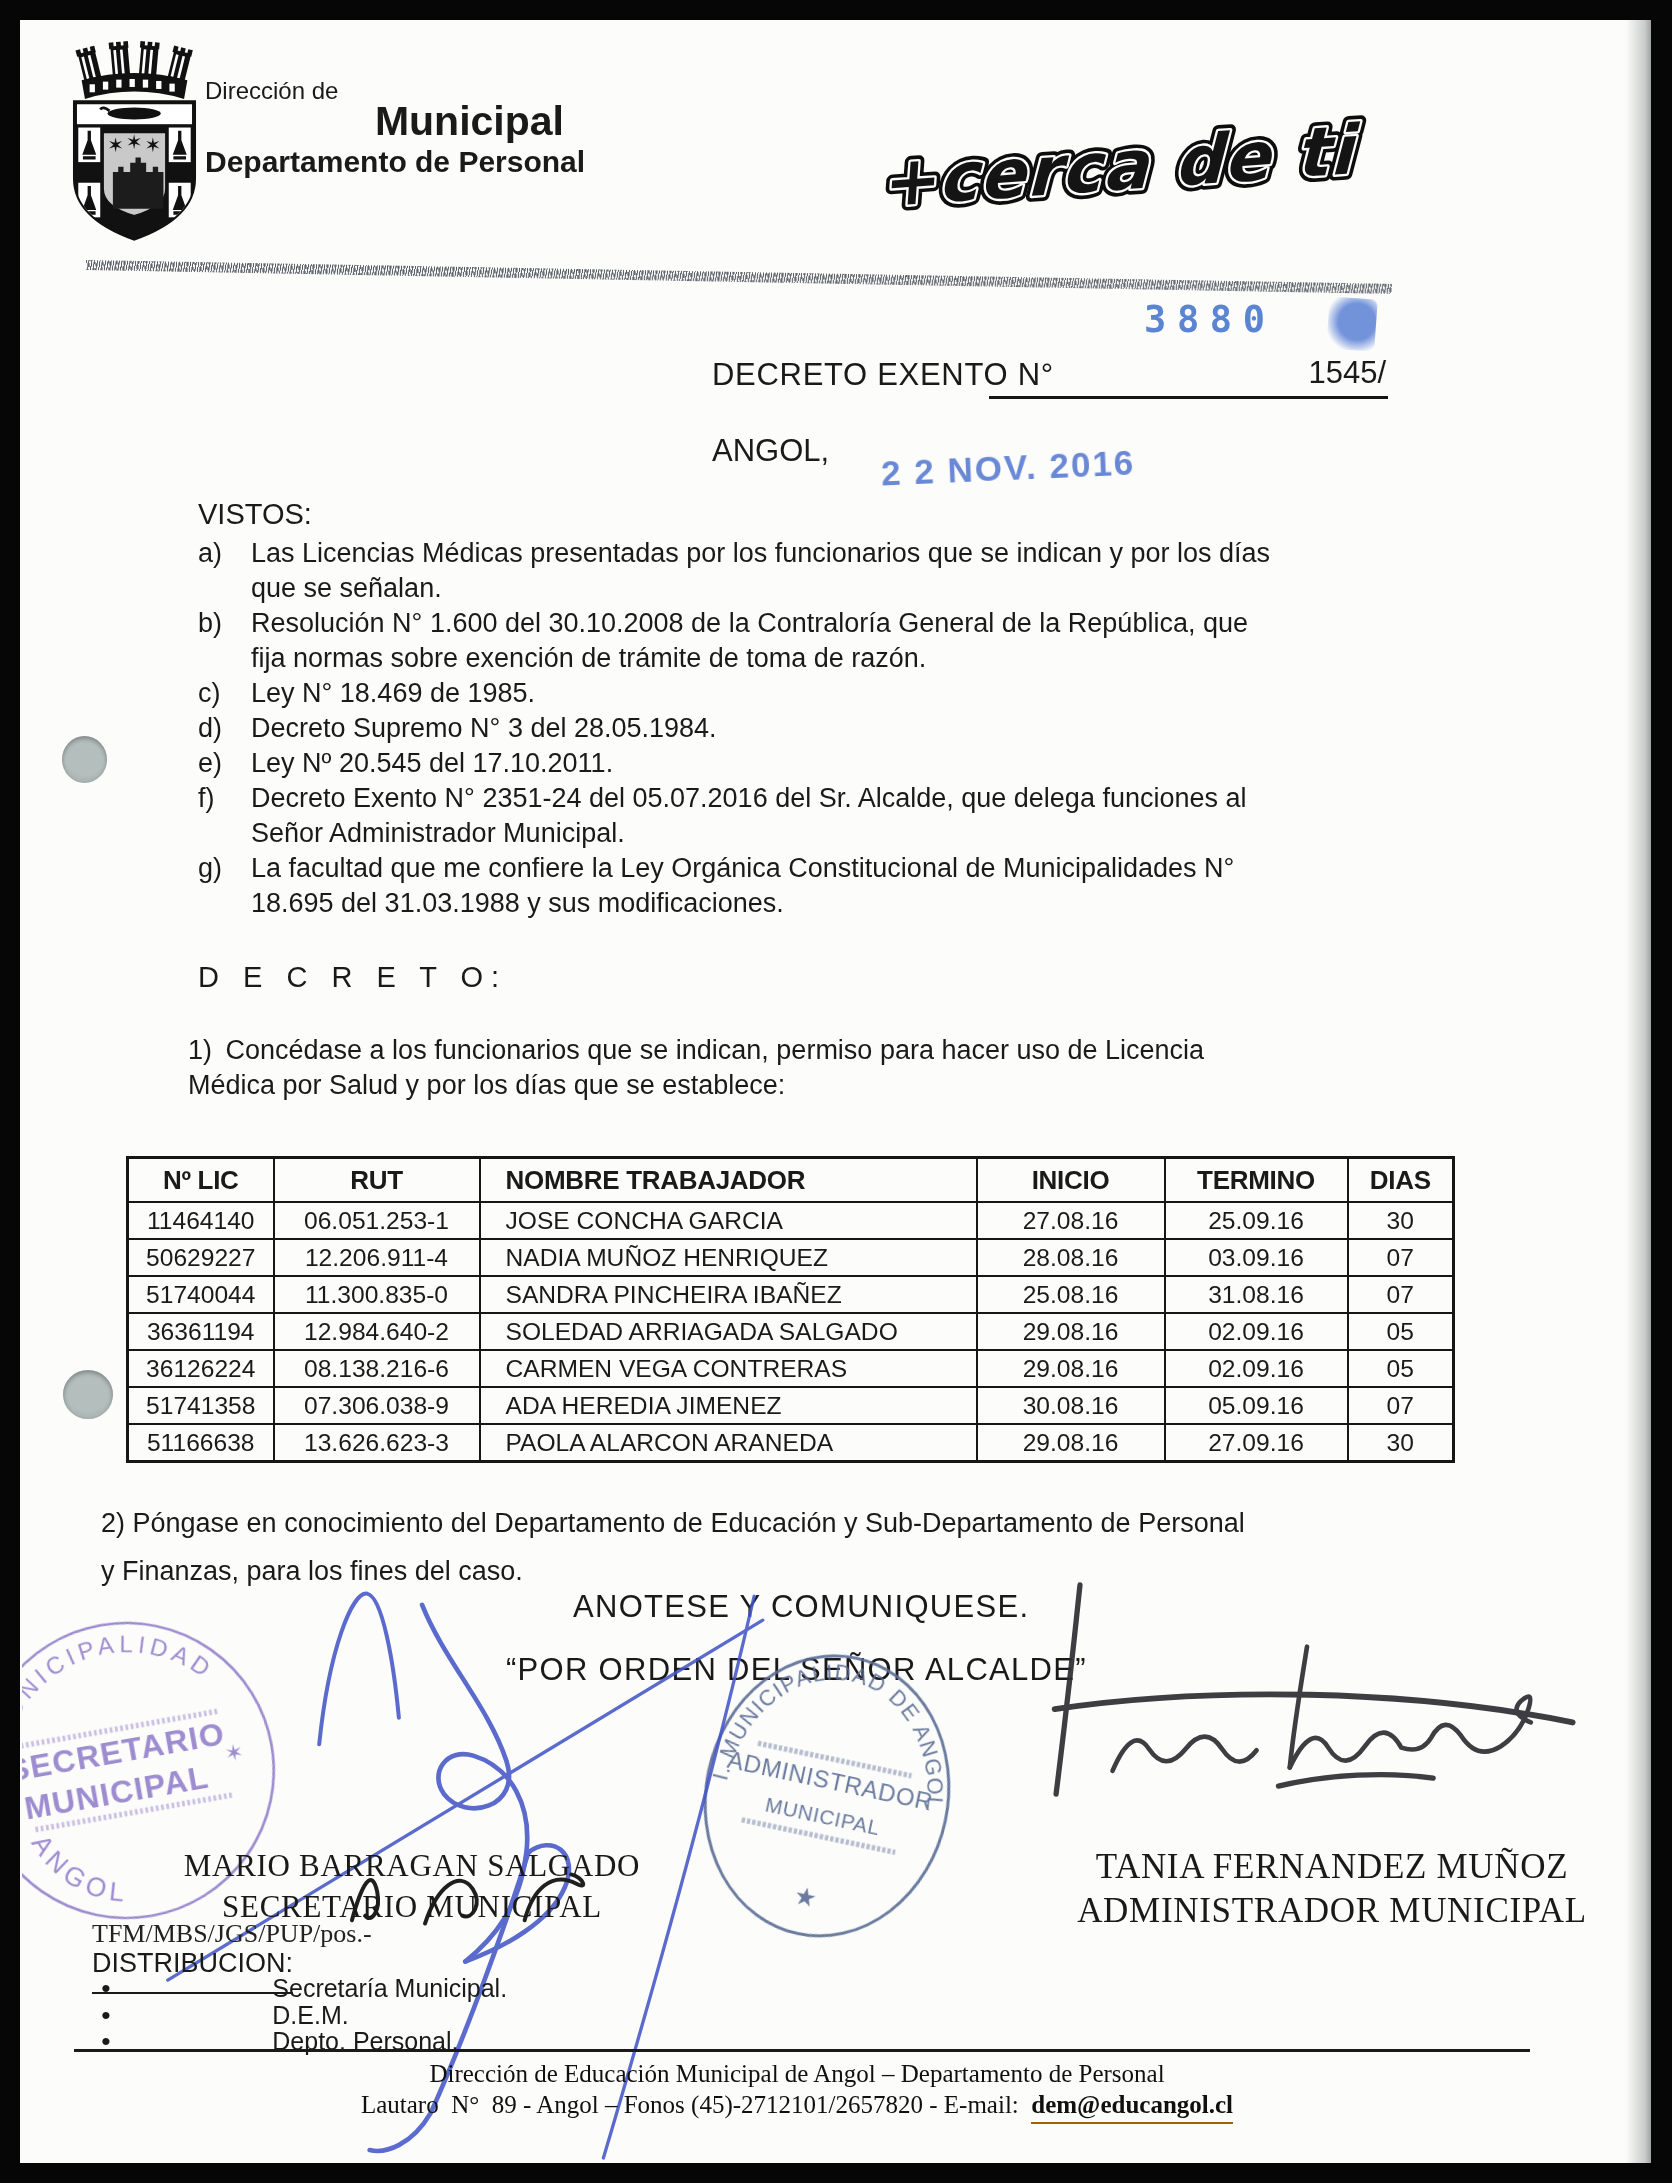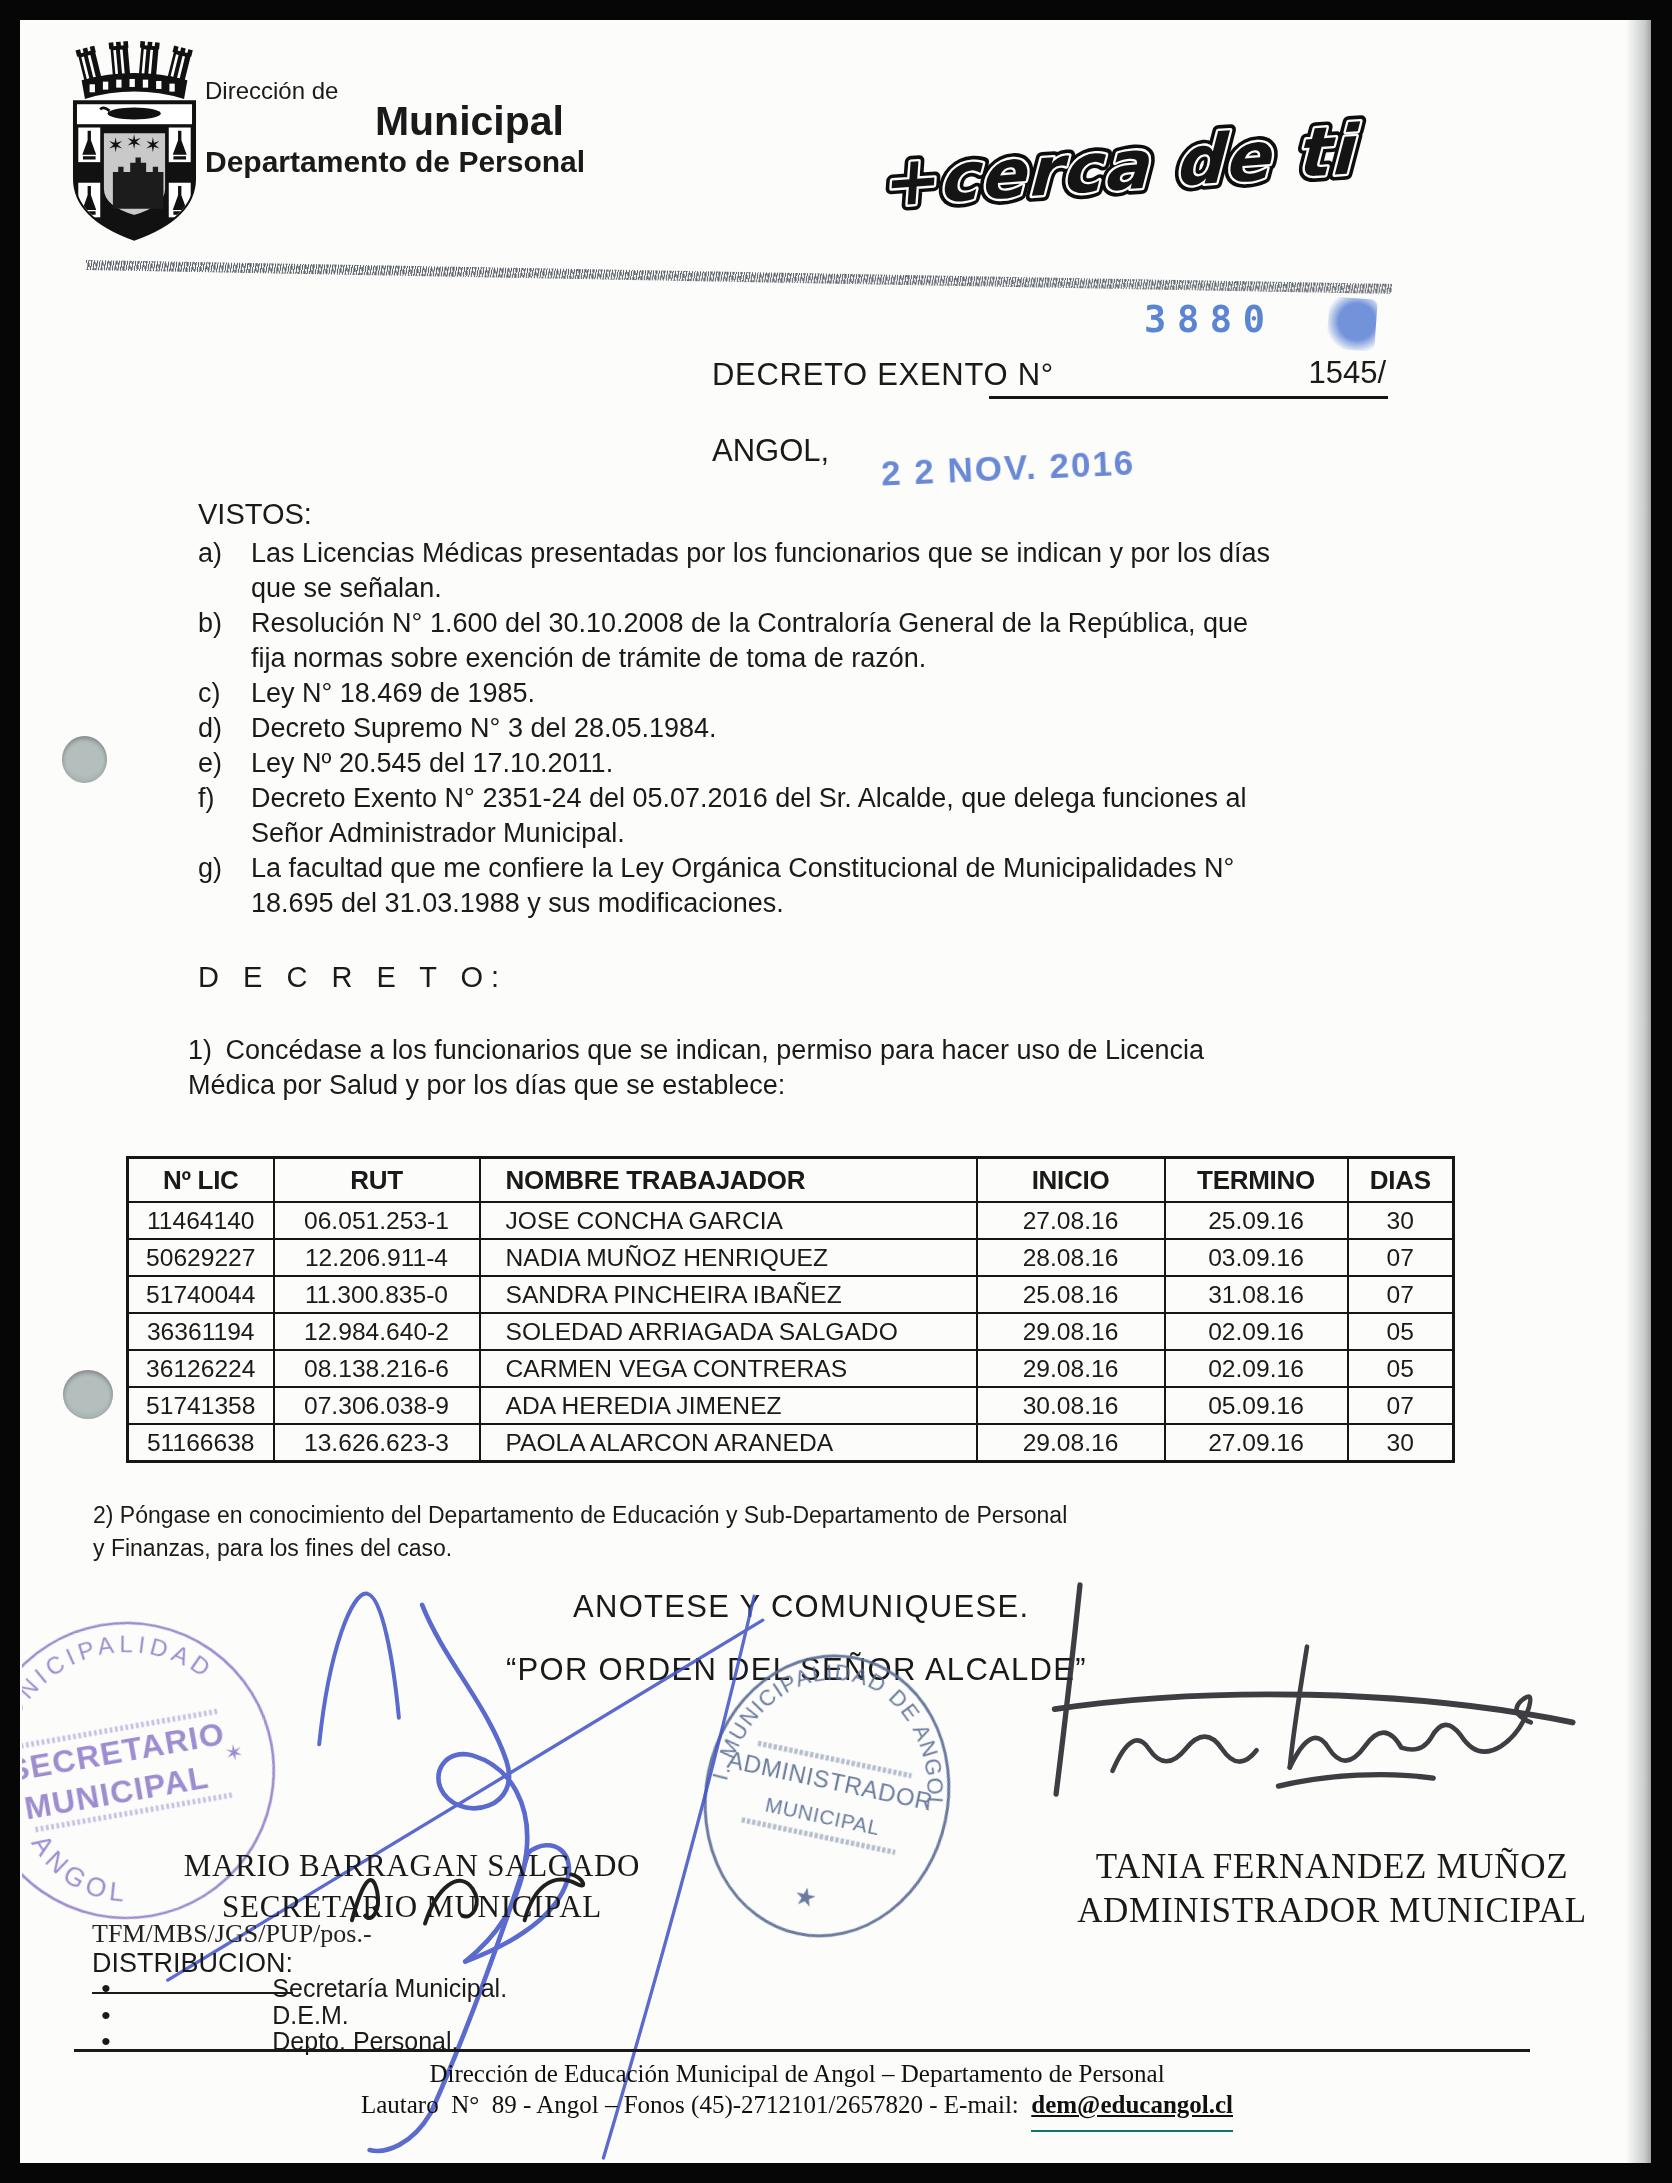--- a/index.html
+++ b/index.html
@@ -33,21 +33,21 @@
   .date-stamp{left:881px;top:448px;font-size:35px;font-weight:bold;letter-spacing:2px;color:#5d7fd2;
               transform:rotate(-2.5deg);filter:blur(0.3px);opacity:.92;}
   
   .vistos-h{left:198px;top:498px;font-size:29px;}
   .vlist{left:198px;top:536px;width:1266px;}
   .vitem{display:flex;font-size:27px;line-height:35px;}
   .vitem .mk{width:53px;flex:none;}
   .vitem .tx{flex:1;white-space:pre-line;}
   .decreto-h{left:198px;top:961px;font-size:29px;letter-spacing:8px;}
   .p1{left:188px;top:1033px;width:1272px;font-size:27px;line-height:35px;white-space:pre-line;}
-  .p2{left:93px;top:1499px;width:1355px;font-size:23px;line-height:33px;white-space:pre-line;}
+  .p2{left:101px;top:1499px;width:1355px;font-size:27px;line-height:48px;white-space:pre-line;}
   
   table.lic{left:126px;top:1156px;width:1326px;border-collapse:collapse;table-layout:fixed;
             border:3.3px solid #161616;}
   table.lic th,table.lic td{border:2px solid #161616;overflow:hidden;}
   table.lic th{height:40px;font-size:26px;font-weight:bold;letter-spacing:-0.3px;}
   table.lic td{height:33px;font-size:24.6px;text-align:center;}
   table.lic th.cname,table.lic td.cname{text-align:left;padding-left:25px;}
   
   .anotese{left:573px;top:1589px;font-size:31px;letter-spacing:1.3px;}
   .por-orden{left:506px;top:1652px;font-size:31px;letter-spacing:1.3px;}
@@ -60,21 +60,21 @@
   
   .tfm{left:92px;top:1919px;font-size:26px;color:#222;}
   .dist-h{left:92px;top:1948px;font-size:27px;}
   .dist-h span{border-bottom:2.7px solid #1a1a1a;padding-bottom:14px;}
   .dist-row{display:flex;font-size:25px;line-height:26.6px;}
   .dist-row .b{width:171px;flex:none;padding-left:9.3px;font-size:26.6px;}
   .dlist{left:92px;top:1975px;width:598px;display:flex;flex-direction:column;gap:0px;}
   .dist-row{height:26.6px;}
   .bottom-rule{left:74px;top:2049px;width:1456px;height:2.7px;background:#1a1a1a;}
   .footer{left:219px;top:2058px;width:1156px;text-align:center;font-size:25px;line-height:31px;color:#101010;}
-  .footer .email{font-weight:bold;border-bottom:2px solid #0f766e;padding-bottom:12px;text-decoration:underline;}
+  .footer .email{font-weight:bold;border-bottom:2px solid #a16207;padding-bottom:4px;}
   
   .hole{border-radius:50%;background:radial-gradient(circle at 50% 42%,#b4bebd 0 55%,#9aa6a5 92%);
         box-shadow:inset 0 2.7px 4px rgba(0,0,0,.28);}
   .hole1{left:62px;top:736px;width:45px;height:47px;}
   .hole2{left:63px;top:1370px;width:50px;height:49px;}
   svg text{user-select:none;}
 </style>
 </head>
 <body>
 

